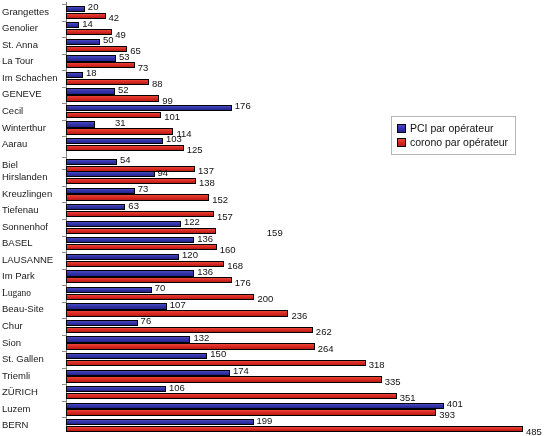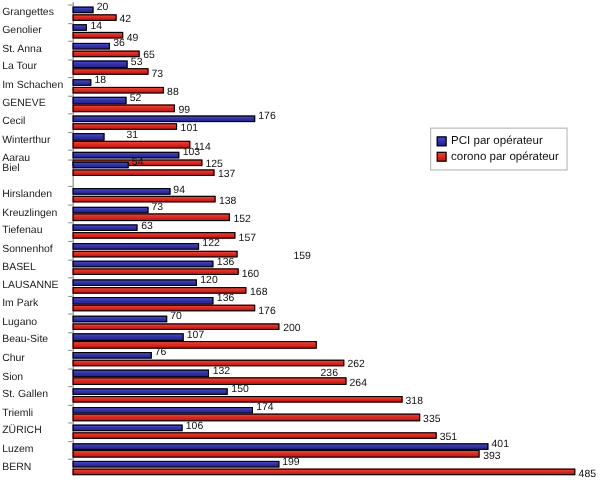--- a/index.html
+++ b/index.html
@@ -145,21 +145,21 @@
         <div class="cat-label" style="top: 2.76923px; left: -64px; width: 58px; right: auto;">Genolier</div>
         <div class="bar pci" style="top: 1.66923px; height: 6.3px; width: 13.1918px;"></div>
         <div class="bar-value" style="left: 16.1918px; top: -1.83077px;">14</div>
         <div class="bar corono" style="top: 8.56923px; height: 6.3px; width: 46.1711px;"></div>
         <div class="bar-value" style="left: 49.1711px; top: 9.06923px;">49</div>
       </div>
       <div class="cat-row" style="top: 35.0769px; height: 16.5385px;">
         <div class="tick" style="top: 0px;"></div>
         <div class="cat-label" style="top: 2.76923px; left: -64px; width: 58px; right: auto;">St. Anna</div>
         <div class="bar pci" style="top: 1.66923px; height: 6.3px; width: 33.9216px;"></div>
-        <div class="bar-value" style="left: 36.9216px; top: -1.83077px;">36</div>
+        <div class="bar-value" style="left: 36.9216px; top: -1.83077px;">50</div>
         <div class="bar corono" style="top: 8.56923px; height: 6.3px; width: 61.2474px;"></div>
         <div class="bar-value" style="left: 64.2474px; top: 9.06923px;">65</div>
       </div>
       <div class="cat-row" style="top: 51.6154px; height: 16.5385px;">
         <div class="tick" style="top: 0px;"></div>
         <div class="cat-label" style="top: 2.76923px; left: -64px; width: 58px; right: auto;">La Tour</div>
         <div class="bar pci" style="top: 1.66923px; height: 6.3px; width: 49.9402px;"></div>
         <div class="bar-value" style="left: 52.9402px; top: -1.83077px;">53</div>
         <div class="bar corono" style="top: 8.56923px; height: 6.3px; width: 68.7856px;"></div>
         <div class="bar-value" style="left: 71.7856px; top: 9.06923px;">73</div>
@@ -197,21 +197,21 @@
         <div class="bar-value" style="left: 110.419px; top: 9.06923px;">114</div>
       </div>
       <div class="cat-row" style="top: 134.308px; height: 16.5385px;">
         <div class="tick" style="top: 0px;"></div>
         <div class="cat-label" style="top: 2.76923px; left: -64px; width: 58px; right: auto;">Aarau</div>
         <div class="bar pci" style="top: 1.66923px; height: 6.3px; width: 97.0536px;"></div>
         <div class="bar-value" style="left: 100.054px; top: -1.83077px;">103</div>
         <div class="bar corono" style="top: 8.56923px; height: 6.3px; width: 117.784px;"></div>
         <div class="bar-value" style="left: 120.784px; top: 9.06923px;">125</div>
       </div>
-      <div class="cat-row" style="top: 143px; height: 16.5385px;">
+      <div class="cat-row" style="top: 155px; height: 16.5385px;">
         <div class="tick" style="top: 0px;"></div>
         <div class="cat-label" style="top: 2.76923px; left: -64px; width: 58px; right: auto;">Biel</div>
         <div class="bar pci" style="top: 1.66923px; height: 6.3px; width: 50.8825px;"></div>
         <div class="bar-value" style="left: 53.8825px; top: -1.83077px;">54</div>
         <div class="bar corono" style="top: 8.56923px; height: 6.3px; width: 129.091px;"></div>
         <div class="bar-value" style="left: 132.091px; top: 9.06923px;">137</div>
       </div>
       <div class="cat-row" style="top: 167.385px; height: 16.5385px;">
         <div class="tick" style="top: 0px;"></div>
         <div class="cat-label" style="top: 2.76923px; left: -64px; width: 58px; right: auto;">Hirslanden</div>
@@ -263,33 +263,33 @@
       <div class="cat-row" style="top: 266.615px; height: 16.5385px;">
         <div class="tick" style="top: 0px;"></div>
         <div class="cat-label" style="top: 2.76923px; left: -64px; width: 58px; right: auto;">Im Park</div>
         <div class="bar pci" style="top: 1.66923px; height: 6.3px; width: 128.148px;"></div>
         <div class="bar-value" style="left: 131.148px; top: -1.83077px;">136</div>
         <div class="bar corono" style="top: 8.56923px; height: 6.3px; width: 165.839px;"></div>
         <div class="bar-value" style="left: 168.839px; top: 9.06923px;">176</div>
       </div>
       <div class="cat-row" style="top: 283.154px; height: 16.5385px;">
         <div class="tick" style="top: 0px;"></div>
-        <div class="cat-label" style="top: 2.76923px; left: -64px; width: 58px; right: auto;">Lugano</div>
+        <div class="cat-label" style="top: 2.76923px; left: -64px; width: 58px; right: auto; font-family: Liberation Serif, serif;">Lugano</div>
         <div class="bar pci" style="top: 1.66923px; height: 6.3px; width: 85.7464px;"></div>
         <div class="bar-value" style="left: 88.7464px; top: -1.83077px;">70</div>
         <div class="bar corono" style="top: 8.56923px; height: 6.3px; width: 188.454px;"></div>
         <div class="bar-value" style="left: 191.454px; top: 9.06923px;">200</div>
       </div>
       <div class="cat-row" style="top: 299.692px; height: 16.5385px;">
         <div class="tick" style="top: 0px;"></div>
         <div class="cat-label" style="top: 2.76923px; left: -64px; width: 58px; right: auto;">Beau-Site</div>
         <div class="bar pci" style="top: 1.66923px; height: 6.3px; width: 100.823px;"></div>
         <div class="bar-value" style="left: 103.823px; top: -1.83077px;">107</div>
         <div class="bar corono" style="top: 8.56923px; height: 6.3px; width: 222.375px;"></div>
-        <div class="bar-value" style="left: 225.375px; top: 9.06923px; margin-top: 24px;">236</div>
+        <div class="bar-value" style="left: 225.375px; top: 9.06923px;">236</div>
       </div>
       <div class="cat-row" style="top: 316.231px; height: 16.5385px;">
         <div class="tick" style="top: 0px;"></div>
         <div class="cat-label" style="top: 2.76923px; left: -64px; width: 58px; right: auto;">Chur</div>
         <div class="bar pci" style="top: 1.66923px; height: 6.3px; width: 71.6124px;"></div>
         <div class="bar-value" style="left: 74.6124px; top: -1.83077px;">76</div>
         <div class="bar corono" style="top: 8.56923px; height: 6.3px; width: 246.874px;"></div>
         <div class="bar-value" style="left: 249.874px; top: 9.06923px;">262</div>
       </div>
       <div class="cat-row" style="top: 332.769px; height: 16.5385px;">

